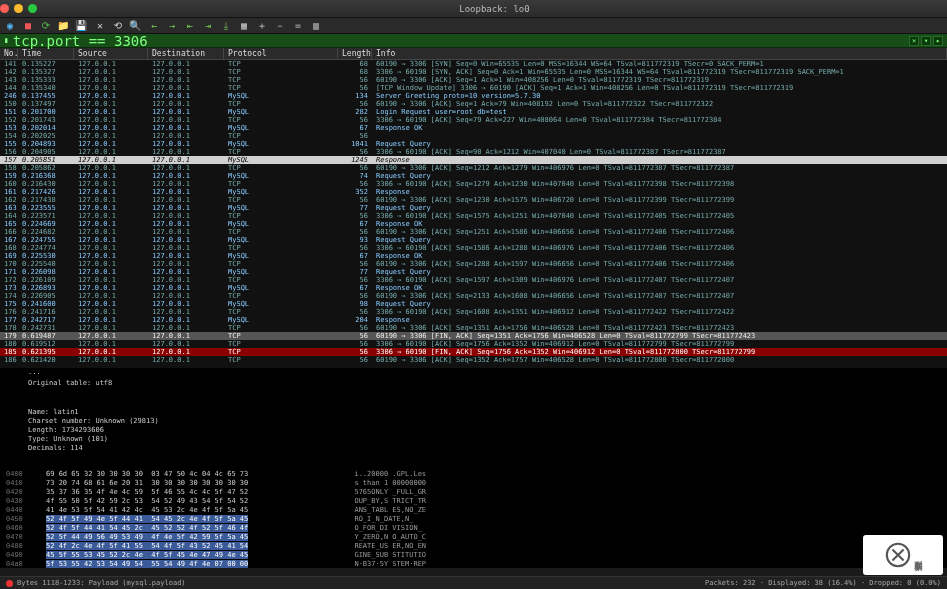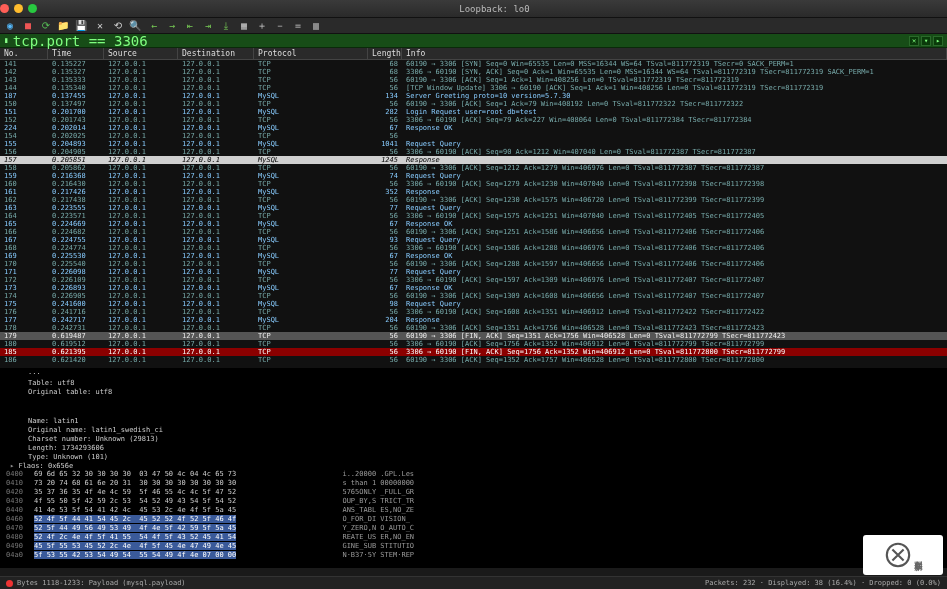--- a/index.html
+++ b/index.html
@@ -10,35 +10,35 @@
 .title { flex:1; text-align:center; color:#bbb; font-size:9px; }
 .toolbar { height:16px; background:#2a2a2a; display:flex; align-items:center; padding:0 4px; gap:6px; border-bottom:1px solid #111;}
 .tb-ic { width:12px; height:12px; display:flex; align-items:center; justify-content:center; color:#7cb; font-size:10px;}
 .filterbar { height:14px; background:#174d17; display:flex; align-items:center; padding:0 4px; color:#7fff7f; border-bottom:1px solid #0a2a0a;}
 .filterbar input { background:transparent; border:none; color:#7fff7f; font-family:inherit; font-size:14px; flex:1; outline:none;}
 .fb-right { display:flex; gap:2px;}
 .fb-box { width:10px; height:10px; background:#0a3a0a; border:1px solid #2a6a2a; color:#7fff7f; font-size:7px; text-align:center;}
 .packet-pane { height:320px; overflow:hidden; background:#111; }
 .pkt-head { display:flex; background:#2a2a2a; height:12px; color:#ddd; font-size:8px; border-bottom:1px solid #444;}
 .pkt-head div { padding:1px 4px; border-right:1px solid #444;}
-.col-no{width:48px;} .col-time{width:56px;} .col-src{width:74px;} .col-dst{width:76px;} .col-proto{width:114px;} .col-len{width:34px; text-align:right;} .col-info{flex:1;}
+.col-no{width:18px;} .col-time{width:56px;} .col-src{width:74px;} .col-dst{width:76px;} .col-proto{width:114px;} .col-len{width:34px; text-align:right;} .col-info{flex:1;}
 .pkt-body { height:308px; overflow:hidden;}
 .pkt-row { display:flex; height:8px; line-height:8px; font-size:7px; white-space:nowrap;}
 .pkt-row div { padding:0 4px; overflow:hidden;}
 .pkt-row .col-len{text-align:right;}
 .r-tcp { color:#7aa; }
 .r-mysql { color:#8cf; }
 .r-sel { background:#d0d0d0; color:#000;font-style:italic; }
 .r-fin { background:#555; color:#eee; }
 .r-rst { background:#8b0000; color:#fff;}
 .detail-pane { height:100px; background:#000; padding:2px 10px; font-size:7px; line-height:9px; color:#ccc; overflow:hidden;}
 .detail-pane .exp::before{content:"▸ "; color:#888;}
 .hex-pane { height:100px; background:#000; padding:2px 6px; font-size:7px; line-height:9px; font-family:Menlo,monospace; overflow:hidden;}
 .hex-row { display:flex; white-space:pre;}
-.hex-off { color:#777; width:28px;}
+.hex-off { color:#777; width:40px;font-family:Liberation Mono, monospace;}
 .hex-bytes { color:#ccc; width:300px;}
 .hex-bytes .sel{ background:#3a5a9a; color:#fff;}
 .hex-asc { color:#999; }
 .statusbar { position:absolute; bottom:0; left:0; right:0; height:13px; background:#222; display:flex; align-items:center; padding:0 6px; font-size:7px; color:#aaa; border-top:1px solid #333;}
 .sb-dot{width:7px;height:7px;border-radius:50%;background:#e33;margin-right:4px;}
 .sb-right{margin-left:auto;}
 .watermark { position:absolute; right:4px; bottom:14px; width:80px; height:40px; background:#fff; color:#333; font-size:9px; display:flex; align-items:center; justify-content:center; font-weight:bold; border-radius:3px;}
 .watermark svg{width:28px;height:28px;}
 </style>
 </head>
@@ -123,21 +123,21 @@
       <div class="pkt-row r-tcp">
         <div class="col-no">144</div>
         <div class="col-time">0.135340</div>
         <div class="col-src">127.0.0.1</div>
         <div class="col-dst">127.0.0.1</div>
         <div class="col-proto">TCP</div>
         <div class="col-len">56</div>
         <div class="col-info">[TCP Window Update] 3306 → 60190 [ACK] Seq=1 Ack=1 Win=408256 Len=0 TSval=811772319 TSecr=811772319</div>
       </div>
       <div class="pkt-row r-mysql">
-        <div class="col-no">187</div>
+        <div class="col-no">246</div>
         <div class="col-time">0.137455</div>
         <div class="col-src">127.0.0.1</div>
         <div class="col-dst">127.0.0.1</div>
         <div class="col-proto">MySQL</div>
         <div class="col-len">134</div>
         <div class="col-info">Server Greeting proto=10 version=5.7.30</div>
       </div>
       <div class="pkt-row r-tcp">
         <div class="col-no">150</div>
         <div class="col-time">0.137497</div>
@@ -159,21 +159,21 @@
       <div class="pkt-row r-tcp">
         <div class="col-no">152</div>
         <div class="col-time">0.201743</div>
         <div class="col-src">127.0.0.1</div>
         <div class="col-dst">127.0.0.1</div>
         <div class="col-proto">TCP</div>
         <div class="col-len">56</div>
         <div class="col-info">3306 → 60190 [ACK] Seq=79 Ack=227 Win=408064 Len=0 TSval=811772384 TSecr=811772384</div>
       </div>
       <div class="pkt-row r-mysql">
-        <div class="col-no">224</div>
+        <div class="col-no">153</div>
         <div class="col-time">0.202014</div>
         <div class="col-src">127.0.0.1</div>
         <div class="col-dst">127.0.0.1</div>
         <div class="col-proto">MySQL</div>
         <div class="col-len">67</div>
         <div class="col-info">Response OK</div>
       </div>
       <div class="pkt-row r-tcp">
         <div class="col-no">154</div>
         <div class="col-time">0.202025</div>
@@ -353,21 +353,21 @@
         <div class="col-len">67</div>
         <div class="col-info">Response OK</div>
       </div>
       <div class="pkt-row r-tcp">
         <div class="col-no">174</div>
         <div class="col-time">0.226905</div>
         <div class="col-src">127.0.0.1</div>
         <div class="col-dst">127.0.0.1</div>
         <div class="col-proto">TCP</div>
         <div class="col-len">56</div>
-        <div class="col-info">60190 → 3306 [ACK] Seq=1309 Ack=1608 Win=406656 Len=0 TSval=811772407 TSecr=811772407</div>
+        <div class="col-info">60190 → 3306 [ACK] Seq=2133 Ack=1608 Win=406656 Len=0 TSval=811772407 TSecr=811772407</div>
       </div>
       <div class="pkt-row r-mysql">
         <div class="col-no">175</div>
         <div class="col-time">0.241600</div>
         <div class="col-src">127.0.0.1</div>
         <div class="col-dst">127.0.0.1</div>
         <div class="col-proto">MySQL</div>
         <div class="col-len">98</div>
         <div class="col-info">Request Query</div>
       </div>
@@ -433,39 +433,37 @@
         <div class="col-proto">TCP</div>
         <div class="col-len">56</div>
         <div class="col-info">60190 → 3306 [ACK] Seq=1352 Ack=1757 Win=406528 Len=0 TSval=811772800 TSecr=811772800</div>
       </div>
     </div>
 </div>
 
 <div class="detail-pane">
   <div id="detail-lines">
       <div style="padding-left: 18px;">···</div>
-      <div style="padding-left: 18px;">Table: utf8</div>
       <div style="padding-left: 18px;">Original table: utf8</div>
       <div style="padding-left: 18px; margin-top: 20px;">Name: latin1</div>
-      <div style="padding-left: 18px;">Original name: latin1_swedish_ci</div>
       <div style="padding-left: 18px;">Charset number: Unknown (29813)</div>
       <div style="padding-left: 18px;">Length: 1734293606</div>
       <div style="padding-left: 18px;">Type: Unknown (101)</div>
     </div>
-  <div class="exp">Flags: 0x656e</div>
   <div style="padding-left:18px">Decimals: 114</div>
 
 </div>
 
 <div class="hex-pane" id="hex-pane">
     <div class="hex-row"><span class="hex-off">0400</span><span class="hex-bytes">69 6d 65 32 30 30 30 30  03 47 50 4c 04 4c 65 73</span><span class="hex-asc">  i..20000 .GPL.Les</span></div>
     <div class="hex-row"><span class="hex-off">0410</span><span class="hex-bytes">73 20 74 68 61 6e 20 31  30 30 30 30 30 30 30 30</span><span class="hex-asc">  s than 1 00000000</span></div>
     <div class="hex-row"><span class="hex-off">0420</span><span class="hex-bytes">35 37 36 35 4f 4e 4c 59  5f 46 55 4c 4c 5f 47 52</span><span class="hex-asc">  5765ONLY _FULL_GR</span></div>
     <div class="hex-row"><span class="hex-off">0430</span><span class="hex-bytes">4f 55 50 5f 42 59 2c 53  54 52 49 43 54 5f 54 52</span><span class="hex-asc">  OUP_BY,S TRICT_TR</span></div>
     <div class="hex-row"><span class="hex-off">0440</span><span class="hex-bytes">41 4e 53 5f 54 41 42 4c  45 53 2c 4e 4f 5f 5a 45</span><span class="hex-asc">  ANS_TABL ES,NO_ZE</span></div>
+    <div class="hex-row"><span class="hex-off">0450</span><span class="hex-bytes"><span class="sel">52 4f 5f 49 4e 5f 44 41  54 45 2c 4e 4f 5f 5a 45</span></span><span class="hex-asc">  RO_I_N_DATE,N_</span></div>
     <div class="hex-row"><span class="hex-off">0460</span><span class="hex-bytes"><span class="sel">52 4f 5f 44 41 54 45 2c  45 52 52 4f 52 5f 46 4f</span></span><span class="hex-asc">  O_FOR_DI VISION_</span></div>
     <div class="hex-row"><span class="hex-off">0470</span><span class="hex-bytes"><span class="sel">52 5f 44 49 56 49 53 49  4f 4e 5f 42 59 5f 5a 45</span></span><span class="hex-asc">  Y_ZERO,N O_AUTO_C</span></div>
     <div class="hex-row"><span class="hex-off">0480</span><span class="hex-bytes"><span class="sel">52 4f 2c 4e 4f 5f 41 55  54 4f 5f 43 52 45 41 54</span></span><span class="hex-asc">  REATE_US ER,NO_EN</span></div>
     <div class="hex-row"><span class="hex-off">0490</span><span class="hex-bytes"><span class="sel">45 5f 55 53 45 52 2c 4e  4f 5f 45 4e 47 49 4e 45</span></span><span class="hex-asc">  GINE_SUB STITUTIO</span></div>
     <div class="hex-row"><span class="hex-off">04a0</span><span class="hex-bytes"><span class="sel">5f 53 55 42 53 54 49 54  55 54 49 4f 4e 07 00 00</span></span><span class="hex-asc">  N·B37·5Y STEM·REP</span></div>
   </div>
 
 <div class="statusbar">
   <div class="sb-dot"></div>
   <span>Bytes 1118-1233: Payload (mysql.payload)</span>

